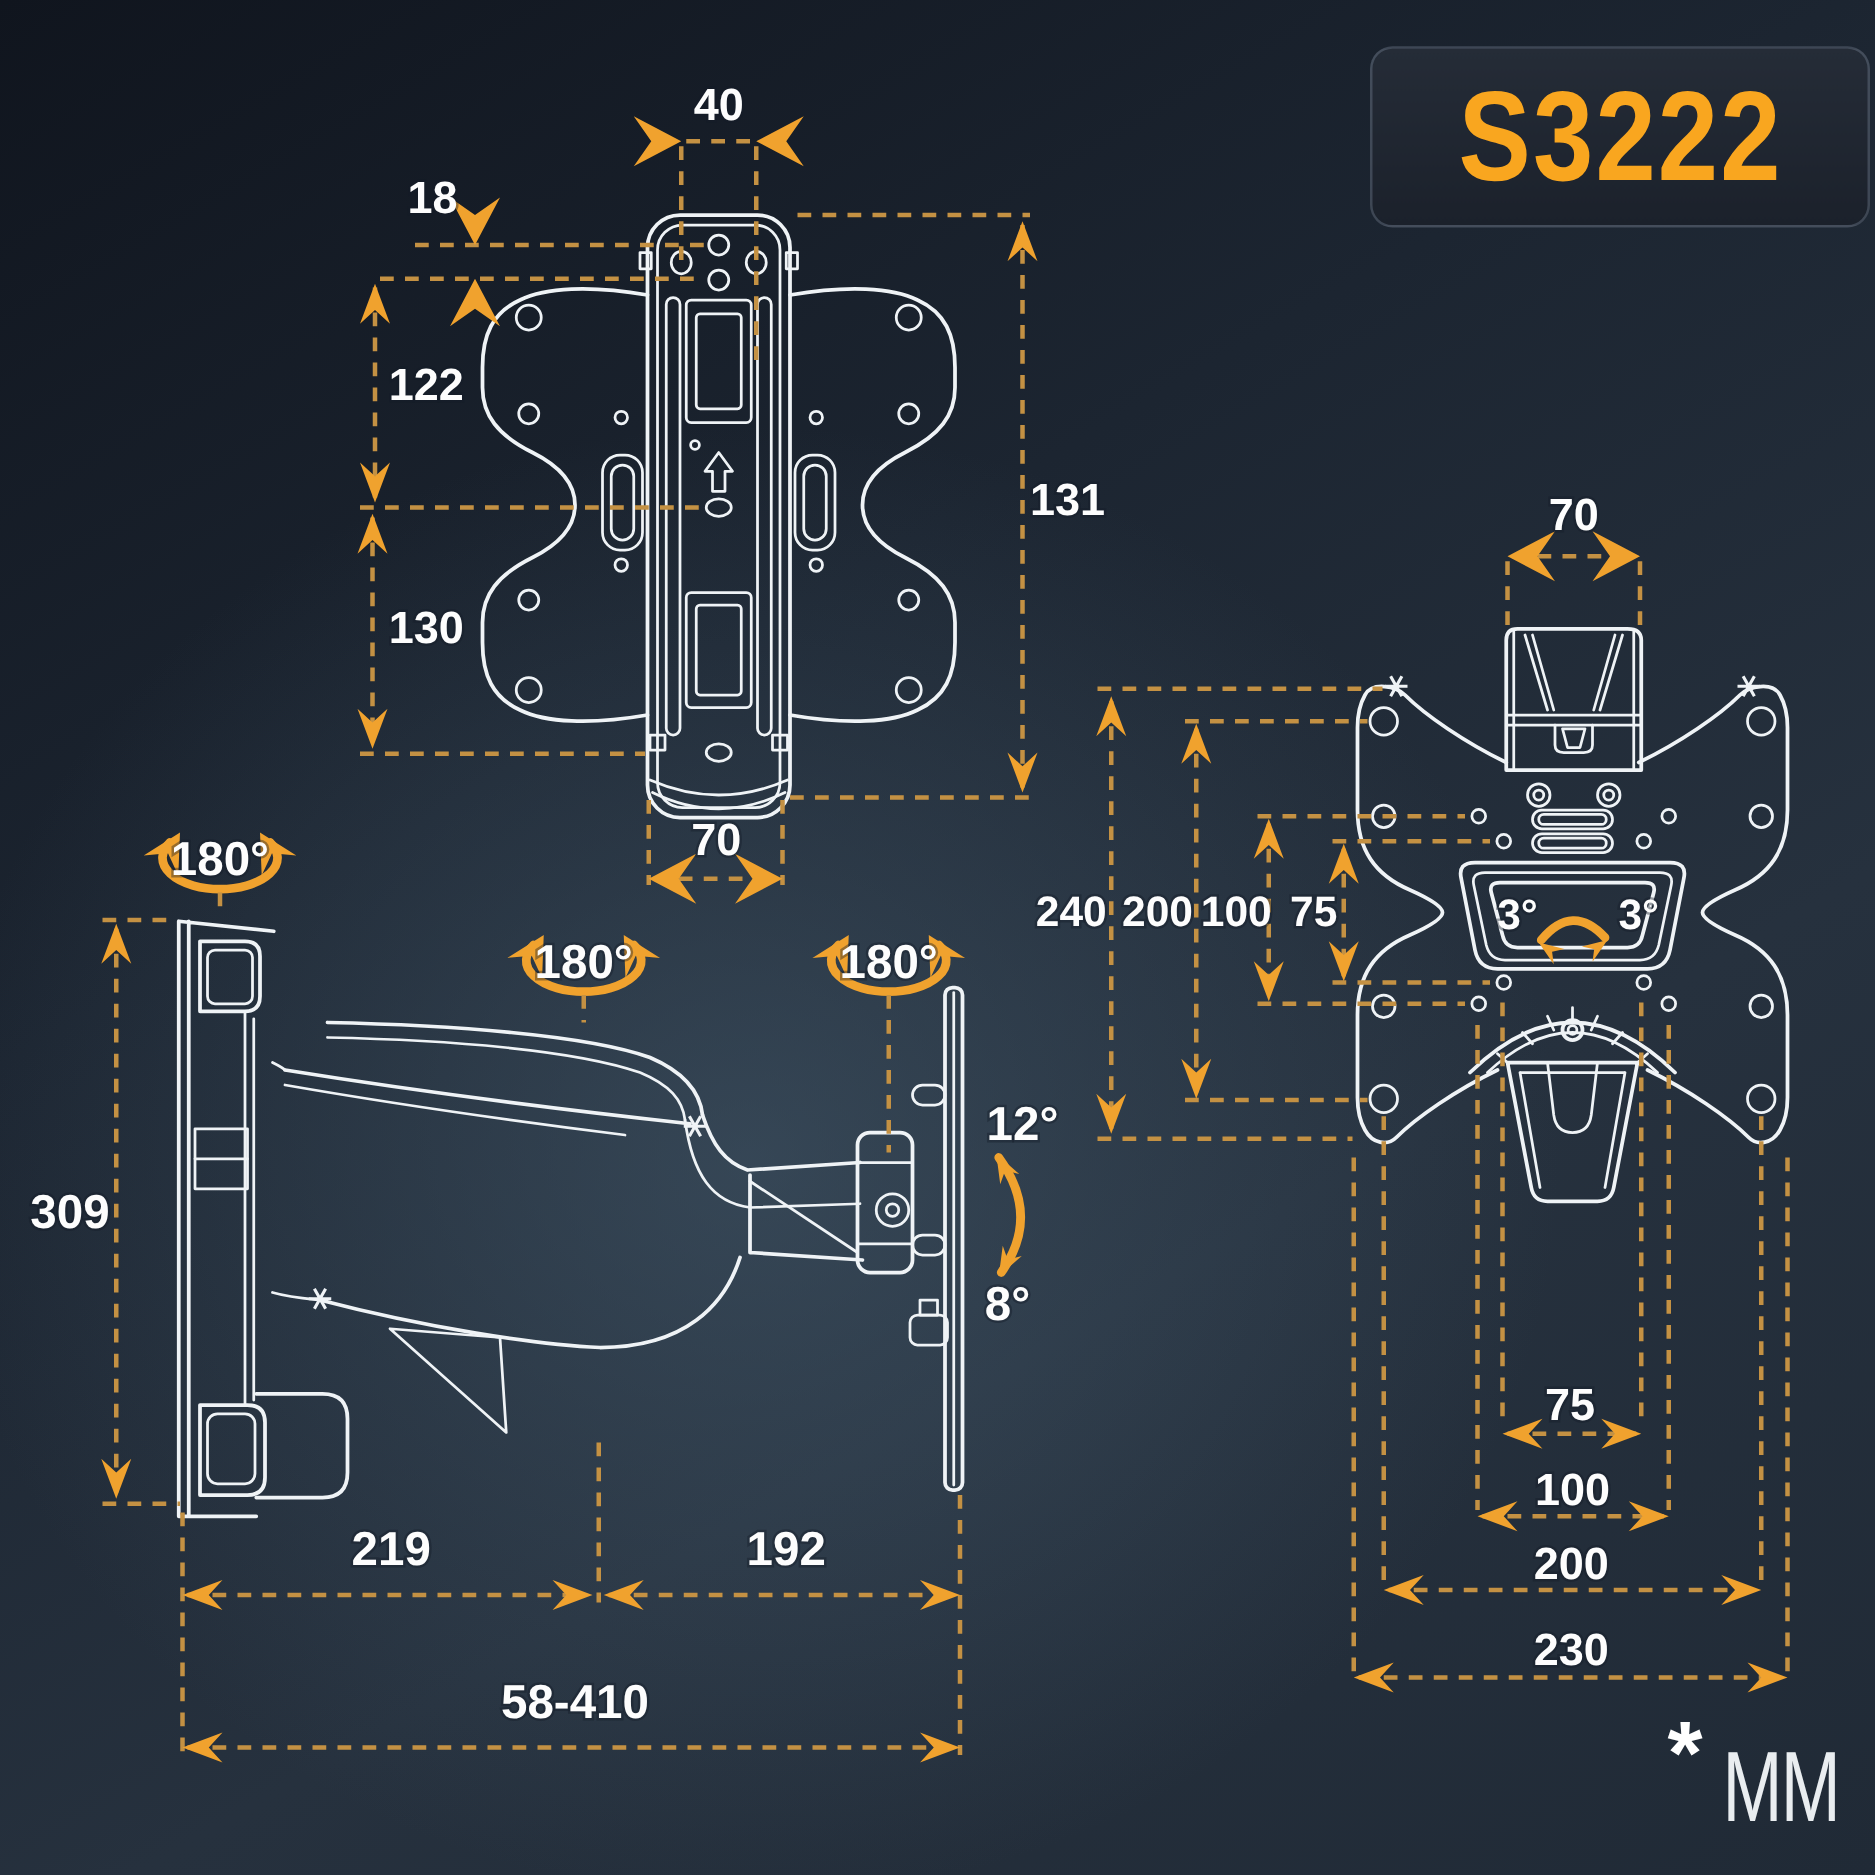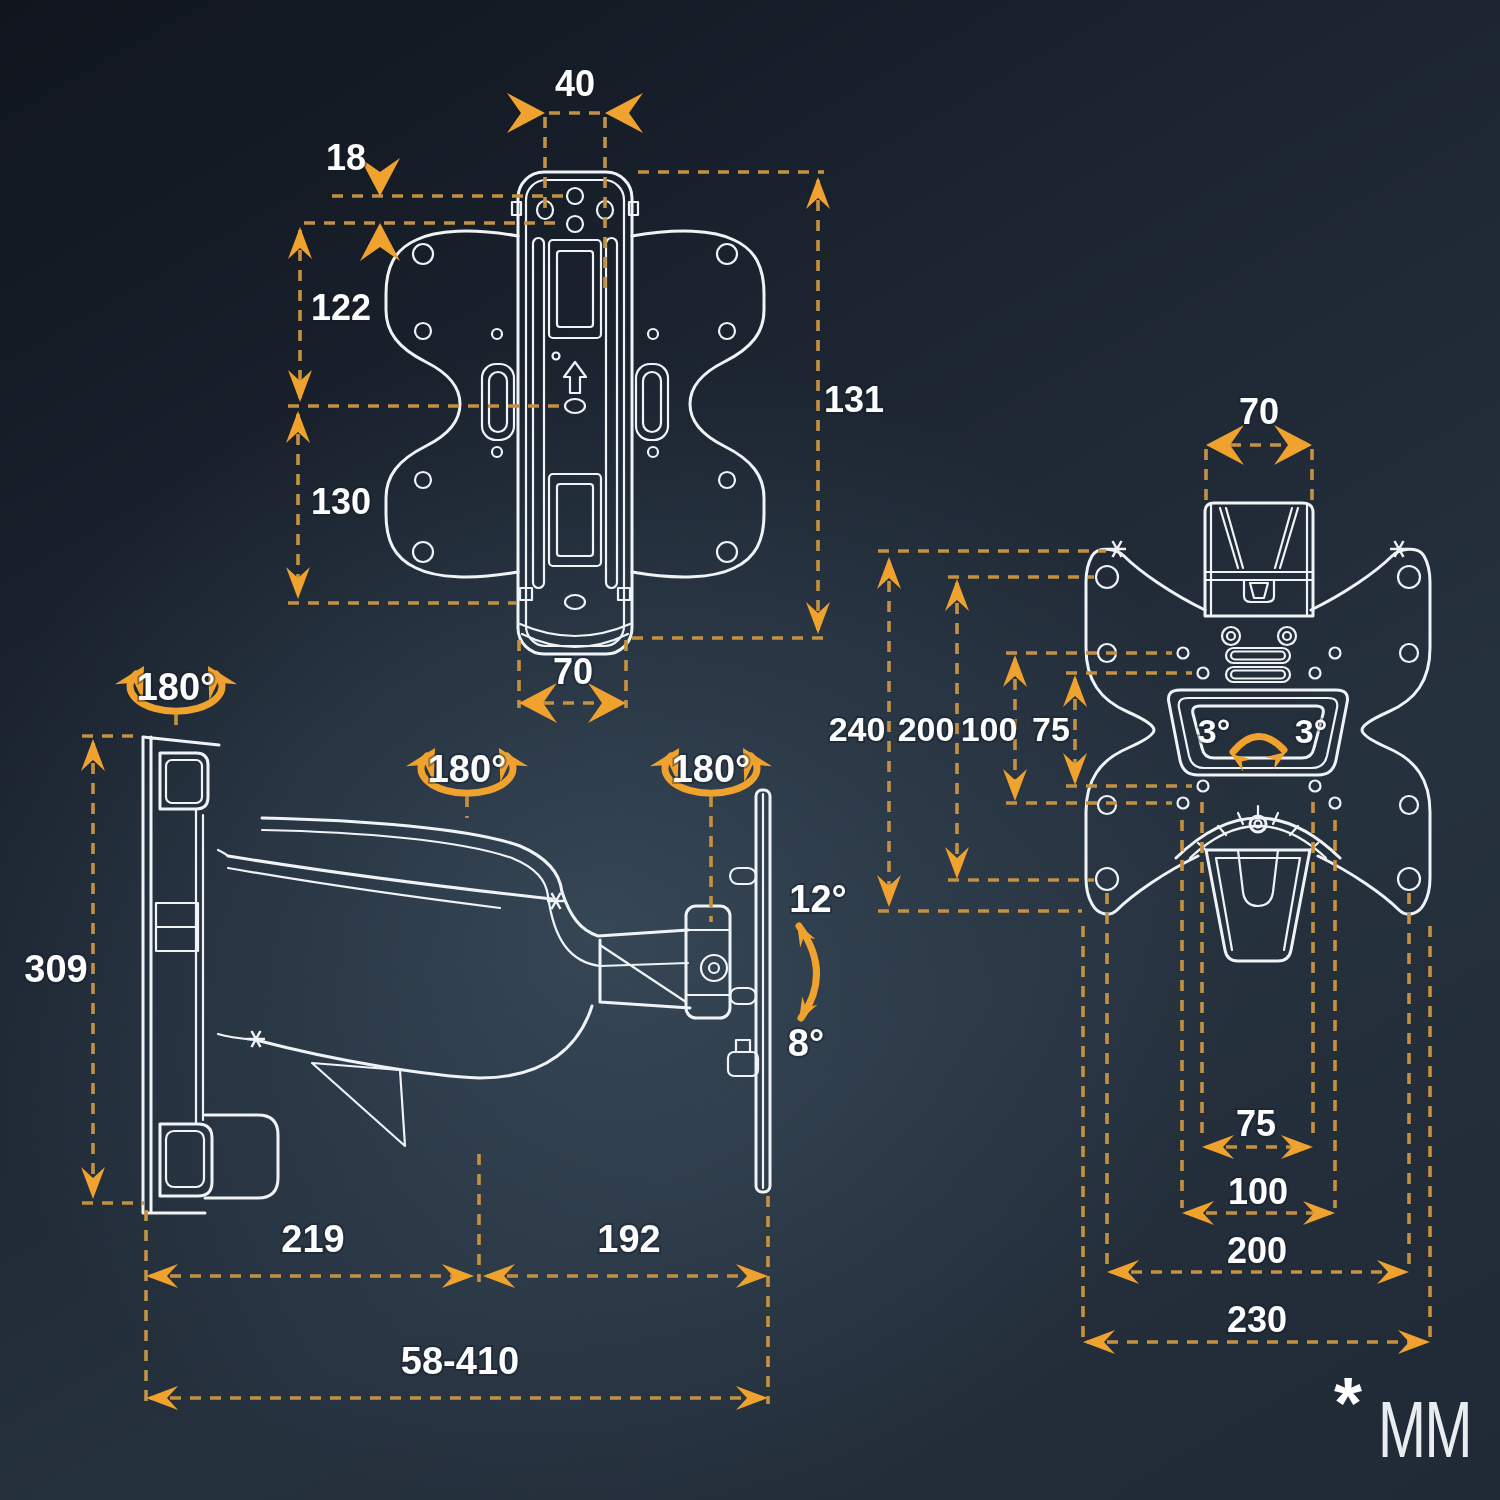--- a/index.html
+++ b/index.html
@@ -361,16 +361,19 @@
     </g>
     <g>
       <path class="dsh" d="M150,1398 H764"></path>
       <use href="#as" class="ar" transform="translate(146,1398) rotate(180)"></use>
       <use href="#as" class="ar" transform="translate(768,1398)"></use>
       <text class="t38" x="460" y="1374">58-410</text>
     </g>
   </g>
 </svg>
 
+<div class="badge">
+  <span>S3222</span>
+</div>
 
 <div class="units-ast">*</div>
 <div class="units-mm">MM</div>
 </div>
 
 </body></html>

